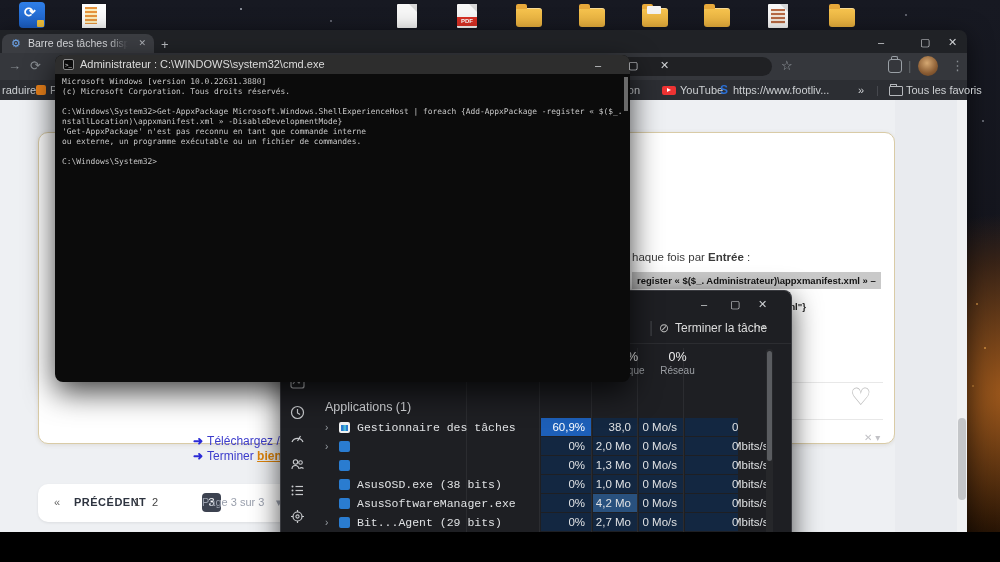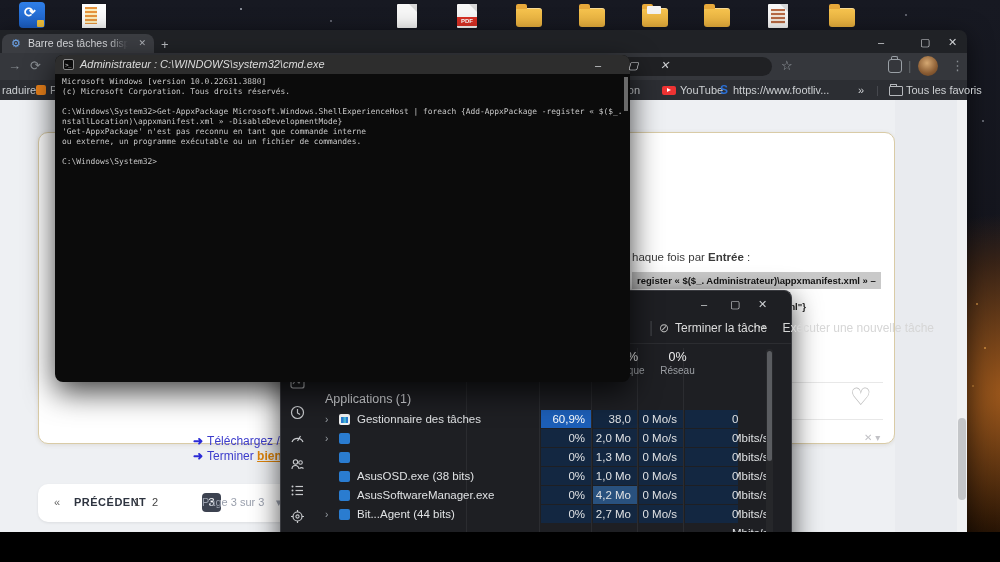--- a/index.html
+++ b/index.html
@@ -81,40 +81,40 @@
   #tm-endtask{position:absolute;left:378px;top:8px;font-size:12px;color:#dcdcdc;cursor:pointer;}
   #tm-endtask .no{color:#b9b9b9;margin-right:6px;}
   #tm-more{position:absolute;left:472px;top:6px;font-size:13px;color:#dcdcdc;cursor:pointer;}
   #tm-sep{position:absolute;left:368px;top:6px;color:#3f4045;}
   .tm-colline{position:absolute;top:57px;width:1px;height:215px;background:#2b2c30;}
   .tm-hcell{position:absolute;top:59px;width:44px;text-align:center;cursor:pointer;}
   .tm-hcell .u{font-size:12.5px;color:#eee;}
   .tm-hcell .l{font-size:10px;color:#9b9ea3;margin-top:1px;}
   #tm-rail{position:absolute;left:0;top:55px;width:32px;height:217px;}
   .railic{position:absolute;left:9px;cursor:pointer;}
-  #tm-body{position:absolute;left:32px;top:98px;width:445px;}
+  #tm-body{position:absolute;left:32px;top:106px;width:445px;}
   .tm-section{position:relative;height:21px;font-size:12.5px;color:#d4d6d9;line-height:21px;padding-left:12px;}
   .tm-row{position:relative;height:19px;line-height:19px;font-size:11.5px;color:#dfe1e3;cursor:pointer;}
   .tm-row .chev{position:absolute;left:12px;color:#9aa0a6;font-size:10px;}
   .tm-row .pico{position:absolute;left:26px;top:4px;width:11px;height:11px;border-radius:2px;background:#2a7cd0;}
   .tm-row .pico.tm{background:#f2f2f2;}
   .tm-row .pico.tm:after{content:"";position:absolute;left:2px;top:3px;width:7px;height:6px;background:linear-gradient(90deg,#2a7cd0 0 2px,#49b8d8 3px 5px,#2a7cd0 5px 7px);}
-  .tm-row .pname{position:absolute;left:44px;white-space:nowrap;max-width:195px;overflow:hidden;}
+  .tm-row .pname{position:absolute;left:44px;white-space:nowrap;max-width:195px;overflow:hidden;font-family:Liberation Mono, monospace;}
   .cell{position:absolute;top:0;height:18px;background:#132741;text-align:right;padding-right:6px;box-sizing:border-box;}
   .c-cpu{left:228px;width:50px;}
   .c-mem{left:280px;width:44px;}
   .c-dsk{left:326px;width:44px;}
   .c-net{left:372px;width:36px;padding-left:47px;}
   .cell.hot{background:#1d5fb8;color:#fff;}
   .cell.sel{background:#29517e;}
   #tm-scroll{position:absolute;left:485px;top:58px;width:7px;height:212px;background:#26272a;border-radius:3px;}
   #tm-thumb{position:absolute;left:486px;top:60px;width:5px;height:110px;background:#5a5c60;border-radius:3px;cursor:pointer;}
   
   #cmd{left:55px;top:55px;width:575px;height:327px;background:#0b0b0b;border-radius:8px;box-shadow:0 10px 30px rgba(0,0,0,.75);}
-  #cmd-title{position:absolute;left:0;top:0;width:100%;height:19px;background:#2d2d2d;border-radius:8px 8px 0 0;font-style:italic;}
+  #cmd-title{position:absolute;left:0;top:0;width:100%;height:19px;background:#2d2d2d;border-radius:8px 8px 0 0;}
   #cmd-ico{position:absolute;left:8px;top:4px;width:11px;height:11px;background:#0c0c0c;border:1px solid #8f8f8f;border-radius:2px;color:#e8e8e8;font-size:6px;line-height:10px;text-align:left;padding-left:1px;box-sizing:border-box;}
   #cmd-ttl{position:absolute;left:25px;top:3px;font-size:11px;color:#dcdcdc;white-space:nowrap;}
   #cmd pre{position:absolute;left:7px;top:22px;margin:0;font-family:"DejaVu Sans Mono",monospace;font-size:7.9px;line-height:10px;color:#c8c8c8;white-space:pre;width:562px;overflow:hidden;}
   #cmd-thumbbar{position:absolute;left:569px;top:22px;width:4px;height:34px;background:#6a6a6a;cursor:pointer;}
   
   #band{left:0;top:532px;width:1000px;height:30px;background:#000;z-index:40;}
   .z1{z-index:1}.z2{z-index:2}.z5{z-index:5}.z8{z-index:8}
   svg{display:block}
 </style>
 </head>
@@ -236,21 +236,20 @@
     </div>
   </div>
 
   <div id="taskmgr" class="abs z5">
     <div id="tm-title">
       <span class="wctl" style="left:420px">–</span>
       <span class="wctl" style="left:449px">▢</span>
       <span class="wctl" style="left:477px">✕</span>
     </div>
     <div id="tm-toolbar">
-      <div id="tm-runtask">Exécuter une nouvelle tâche</div>
       <span id="tm-sep">|</span>
       <div id="tm-endtask"><span class="no">⊘</span><span>Terminer la tâche</span></div>
       <div id="tm-more">⋯</div>
     </div>
 
     <div class="tm-colline" style="left:185px"></div>
     <div class="tm-colline" style="left:258px"></div>
     <div class="tm-colline" style="left:310px"></div>
     <div class="tm-colline" style="left:356px"></div>
     <div class="tm-colline" style="left:402px"></div>
@@ -355,21 +354,21 @@
           <span class="pico asus"></span>
           <span class="pname">AsusSoftwareManager.exe</span>
           <span class="cell c-cpu">0%</span>
           <span class="cell c-mem sel">4,2 Mo</span>
           <span class="cell c-dsk">0 Mo/s</span>
           <span class="cell c-net">0 Mbits/s</span>
         </div>
         <div class="tm-row">
           <span class="chev">›</span>
           <span class="pico asus"></span>
-          <span class="pname">Bit...Agent (44 bits)</span>
+          <span class="pname">Bit...Agent (29 bits)</span>
           <span class="cell c-cpu">0%</span>
           <span class="cell c-mem">2,7 Mo</span>
           <span class="cell c-dsk">0 Mo/s</span>
           <span class="cell c-net">0 Mbits/s</span>
         </div>
       </div>
     <div id="tm-scroll"></div>
     <div id="tm-thumb"></div>
   </div>
 

